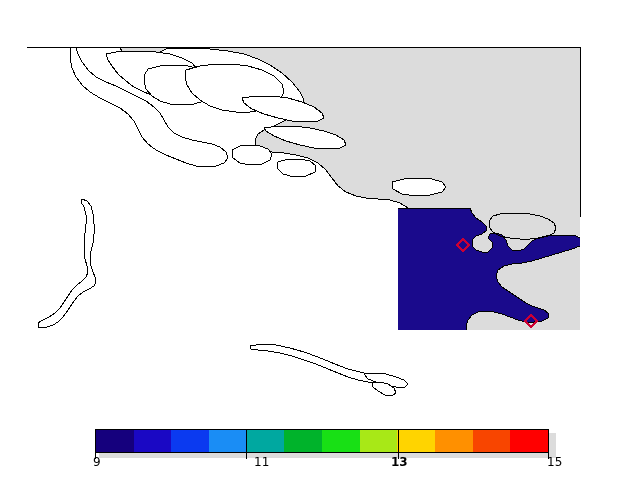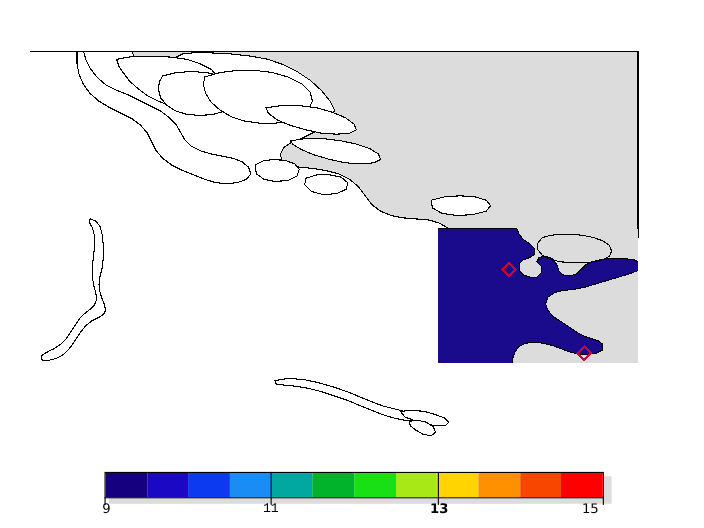--- a/index.html
+++ b/index.html
@@ -261,21 +261,21 @@
         <div class="cbar-seg" style="background: rgb(168, 232, 23);"></div>
         <div class="cbar-seg" style="background: rgb(255, 212, 0);"></div>
         <div class="cbar-seg" style="background: rgb(255, 144, 0);"></div>
         <div class="cbar-seg" style="background: rgb(248, 69, 0);"></div>
         <div class="cbar-seg" style="background: rgb(255, 0, 0);"></div>
       </div>
     <div id="colorbar-ticks">
         <div class="cbar-tick" style="left: 95px; top: 452px; height: 7px;"></div>
         <div class="cbar-label" style="left: 93px;">9</div>
         <div class="cbar-tick" style="left: 246px;"></div>
-        <div class="cbar-label" style="left: 239px; font-family: Liberation Mono, monospace;">11</div>
+        <div class="cbar-label" style="left: 254px;">11</div>
         <div class="cbar-tick" style="left: 398px;"></div>
         <div class="cbar-label" style="left: 391px; font-weight: bold;">13</div>
         <div class="cbar-tick" style="left: 548px; top: 452px; height: 7px;"></div>
-        <div class="cbar-label" style="left: 529px;">15</div>
+        <div class="cbar-label" style="left: 547px;">15</div>
       </div>
   </div>
 
 </div>
 
 </body></html>

